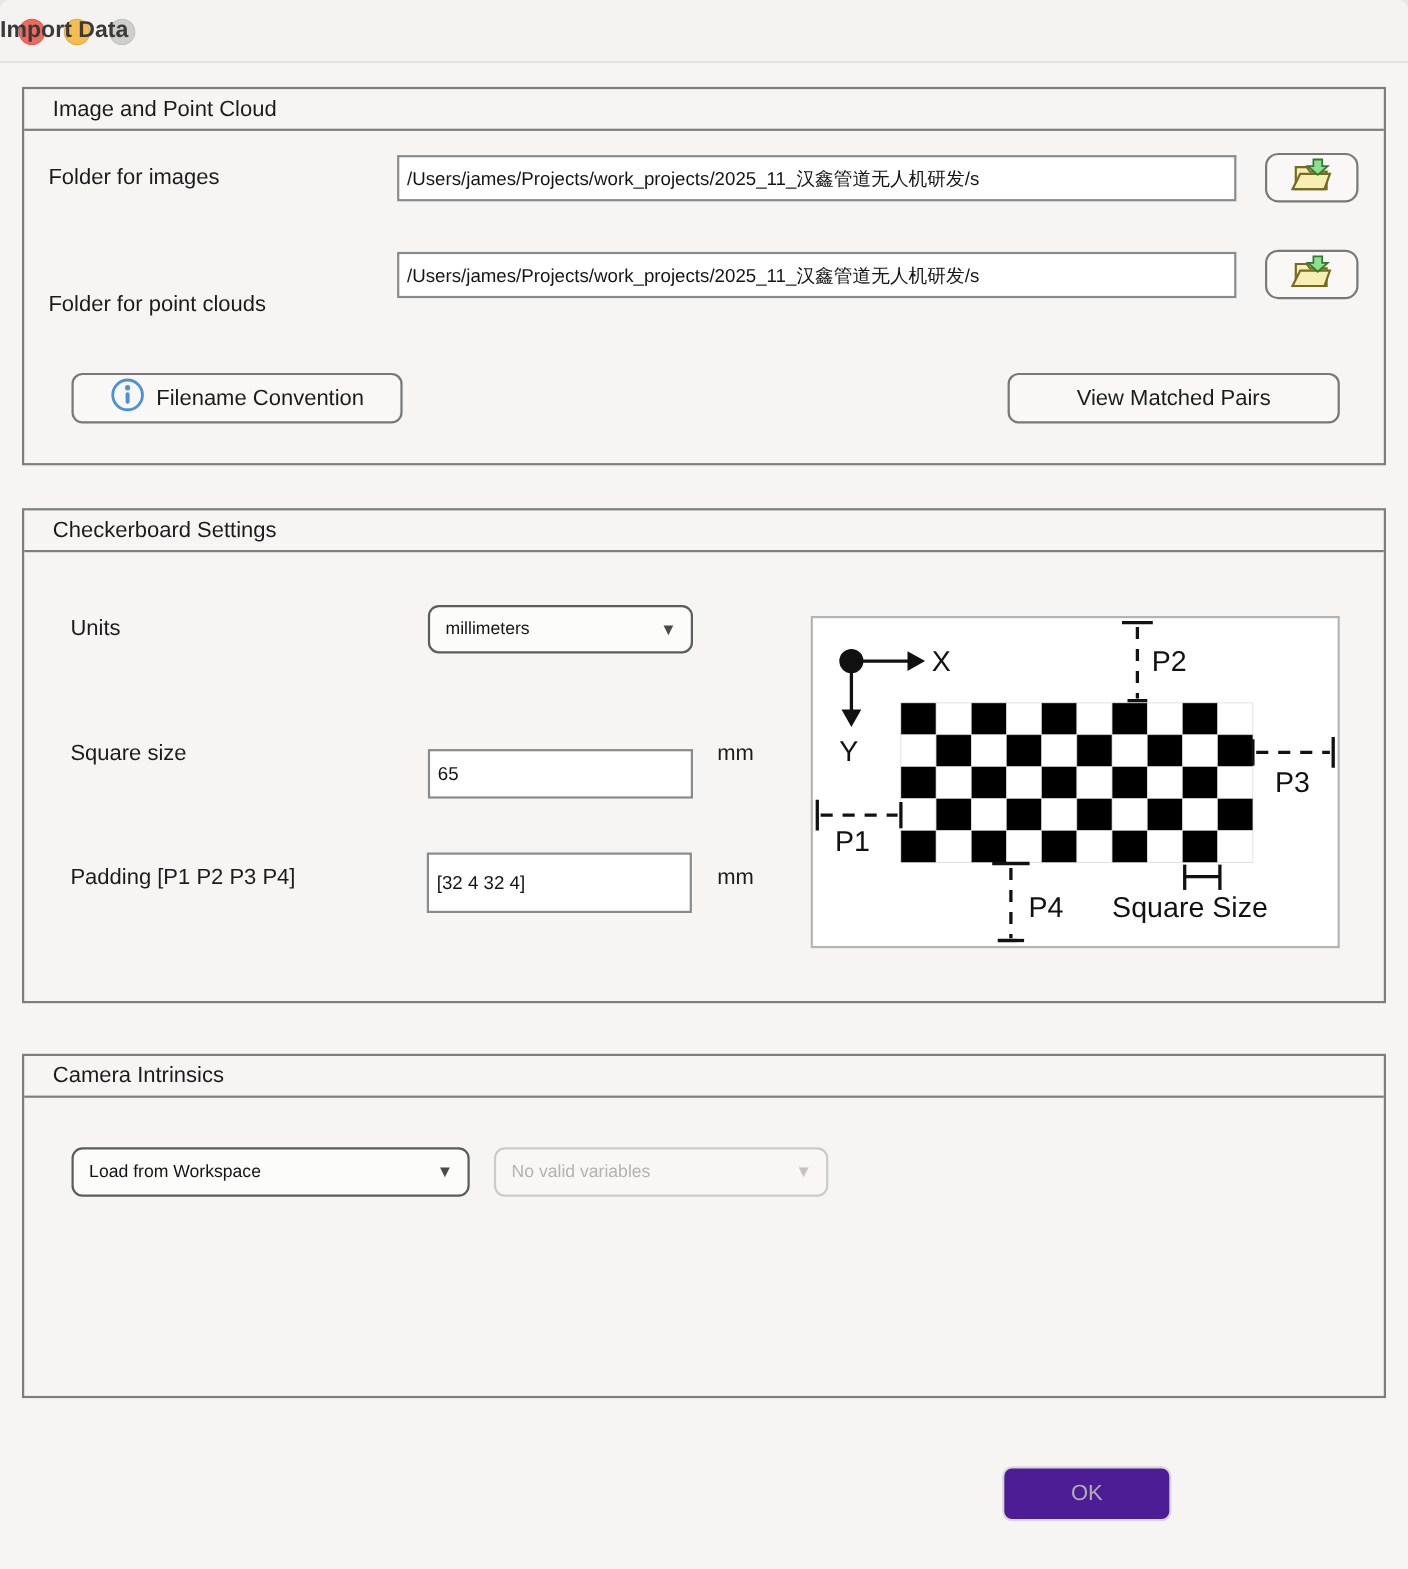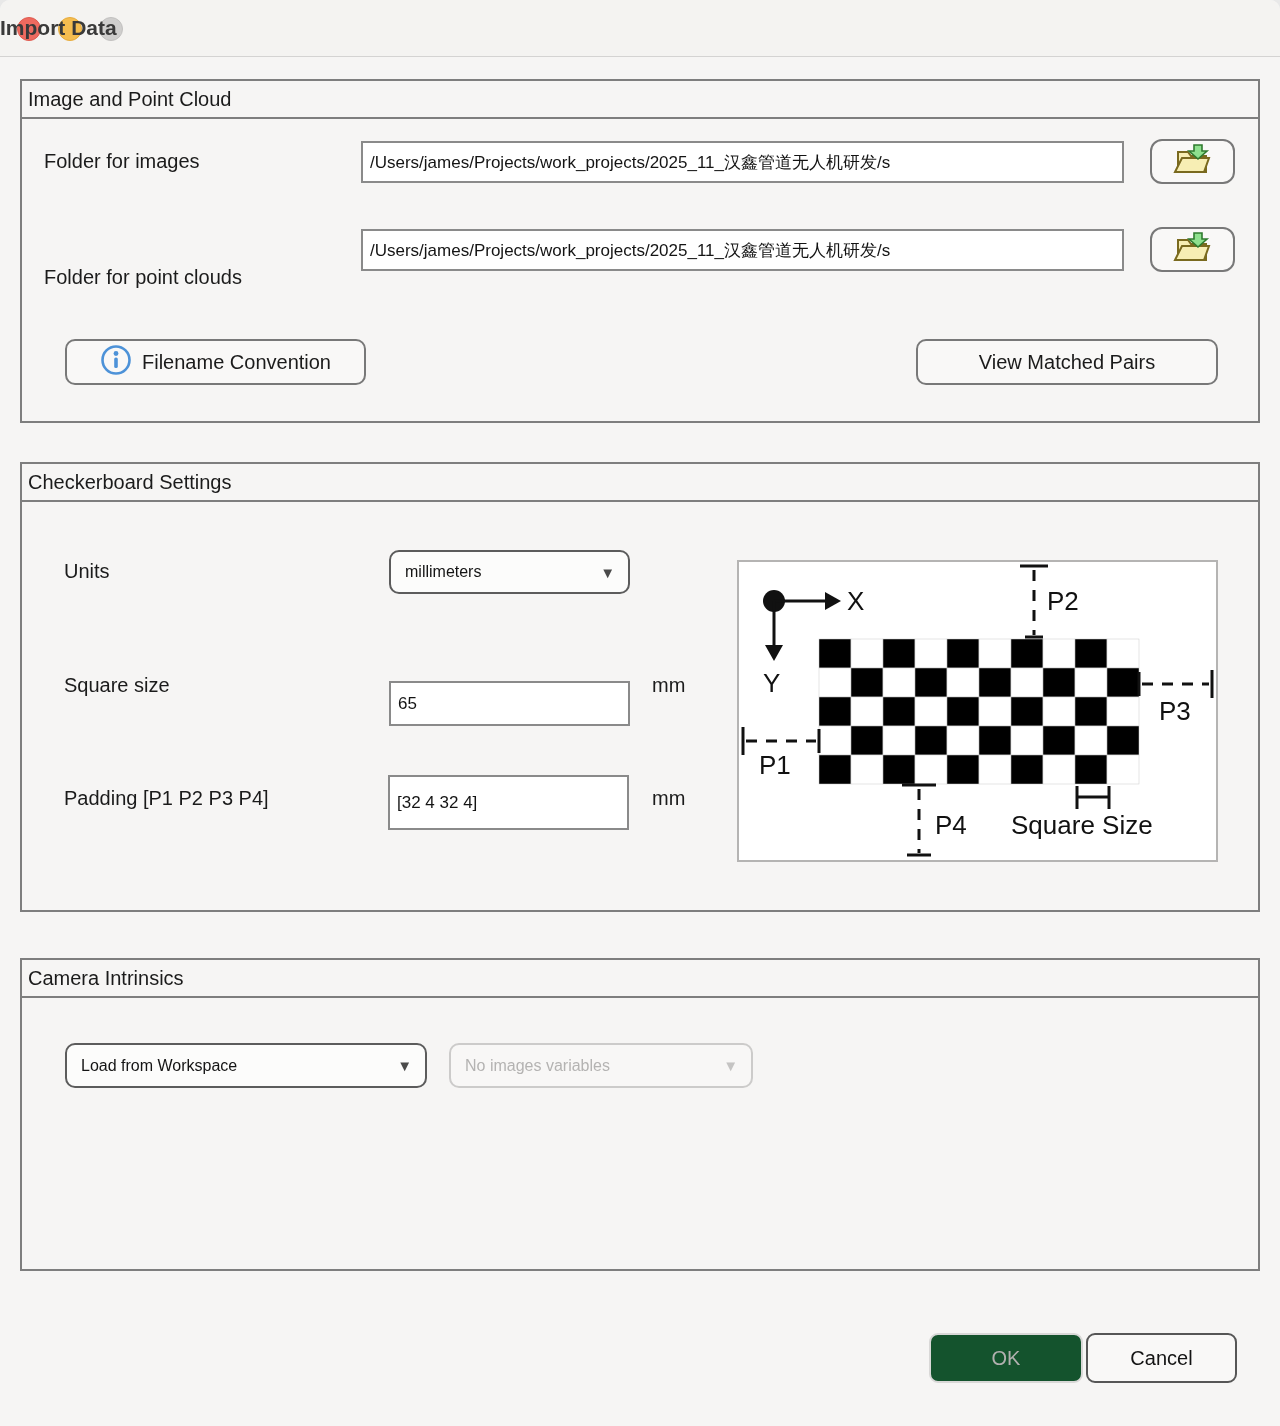--- a/index.html
+++ b/index.html
@@ -11,37 +11,37 @@
   
   .titlebar{position:absolute;top:0;left:0;width:100%;height:56px;background:#f4f3f1;border-bottom:1px solid #d4d3d2;}
   .title{position:absolute;top:0;left:0;width:100%;height:56px;line-height:56px;font-size:21px;font-weight:bold;color:#3a3a3a;}
   .traffic{position:absolute;top:17px;left:17px;display:flex;gap:17px;}
   .tl{width:22px;height:22px;border-radius:50%;display:inline-block;}
   .tl.red{background:#ee6a5f;border:1px solid #e05b50;}
   .tl.yellow{background:#f5bd4f;border:1px solid #e6ab3c;}
   .tl.gray{background:#cfcecd;border:1px solid #c2c1c0;}
   
   .group{position:absolute;left:20px;width:1240px;border:2px solid #7e7e7e;box-sizing:border-box;background:#f6f5f4;}
-  .group-header{height:36px;line-height:36px;padding-left:6px;font-size:20px;color:#1b1b1b;border-bottom:2px solid #7e7e7e;}
+  .group-header{height:36px;line-height:36px;padding-left:26px;font-size:20px;color:#1b1b1b;border-bottom:2px solid #7e7e7e;}
   .lbl{position:absolute;font-size:20px;color:#1b1b1b;white-space:nowrap;}
   .field{position:absolute;box-sizing:border-box;border:2px solid #8a8a8a;background:#ffffff;font-family:"Liberation Sans",sans-serif;font-size:17px;color:#141414;padding:0 7px;outline:none;}
   .btn{position:absolute;box-sizing:border-box;border:2px solid #787878;background:#f9f8f7;border-radius:10px;font-family:"Liberation Sans",sans-serif;font-size:20px;color:#1b1b1b;display:flex;align-items:center;justify-content:center;gap:10px;cursor:pointer;}
   .browse{border-radius:12px;}
   .dropdown{position:absolute;box-sizing:border-box;border:2px solid #5c5c5c;background:#fcfcfb;border-radius:10px;display:flex;align-items:center;cursor:pointer;}
   .dropdown .dd-text{font-size:16px;color:#141414;padding-left:14px;white-space:nowrap;overflow:hidden;}
   .dropdown .dd-arrow{position:absolute;right:13px;font-size:15px;color:#4a4a4a;}
   .dropdown.disabled{border-color:#cccbca;background:#f8f7f6;cursor:default;}
   .dropdown.disabled .dd-text{color:#b4b3b2;}
   .dropdown.disabled .dd-arrow{color:#c5c4c3;}
   .unit{position:absolute;font-size:20px;color:#1b1b1b;}
   
   .cb-panel{position:absolute;box-sizing:border-box;background:#ffffff;border:2px solid #b5b4b3;}
   
   .footer-btn{position:absolute;box-sizing:border-box;border-radius:9px;font-family:"Liberation Sans",sans-serif;font-size:20px;display:flex;align-items:center;justify-content:center;cursor:pointer;}
-  .ok{border:2px solid #d9d8d7;color:#b1b0af;background:#14532d;cursor:default;margin-left:18px;}
+  .ok{border:2px solid #d9d8d7;color:#b1b0af;background:#4c1d95;cursor:default;}
   .cancel{border:2px solid #565656;color:#141414;background:#f9f8f7;}
 </style>
 </head>
 <body>
 
 <div class="window">
 
   <div class="titlebar">
     <div class="traffic">
       <span class="tl red"></span>
@@ -205,21 +205,20 @@
 
   <section class="group" style="top:958px;height:313px;">
     <div class="group-header">Camera Intrinsics</div>
 
     <div class="dropdown" style="left:43px;top:83px;width:362px;height:45px;">
       <span class="dd-text">Load from Workspace</span>
       <span class="dd-arrow">▼</span>
     </div>
 
     <div class="dropdown disabled" style="left:427px;top:83px;width:304px;height:45px;">
-      <span class="dd-text">No images variables</span>
+      <span class="dd-text">No valid variables</span>
       <span class="dd-arrow">▼</span>
     </div>
   </section>
 
   <button class="footer-btn ok" style="left:911px;top:1333px;width:154px;height:50px;">OK</button>
-  <button class="footer-btn cancel" style="left:1086px;top:1333px;width:151px;height:50px;">Cancel</button>
 
 </div>
 
 </body></html>

